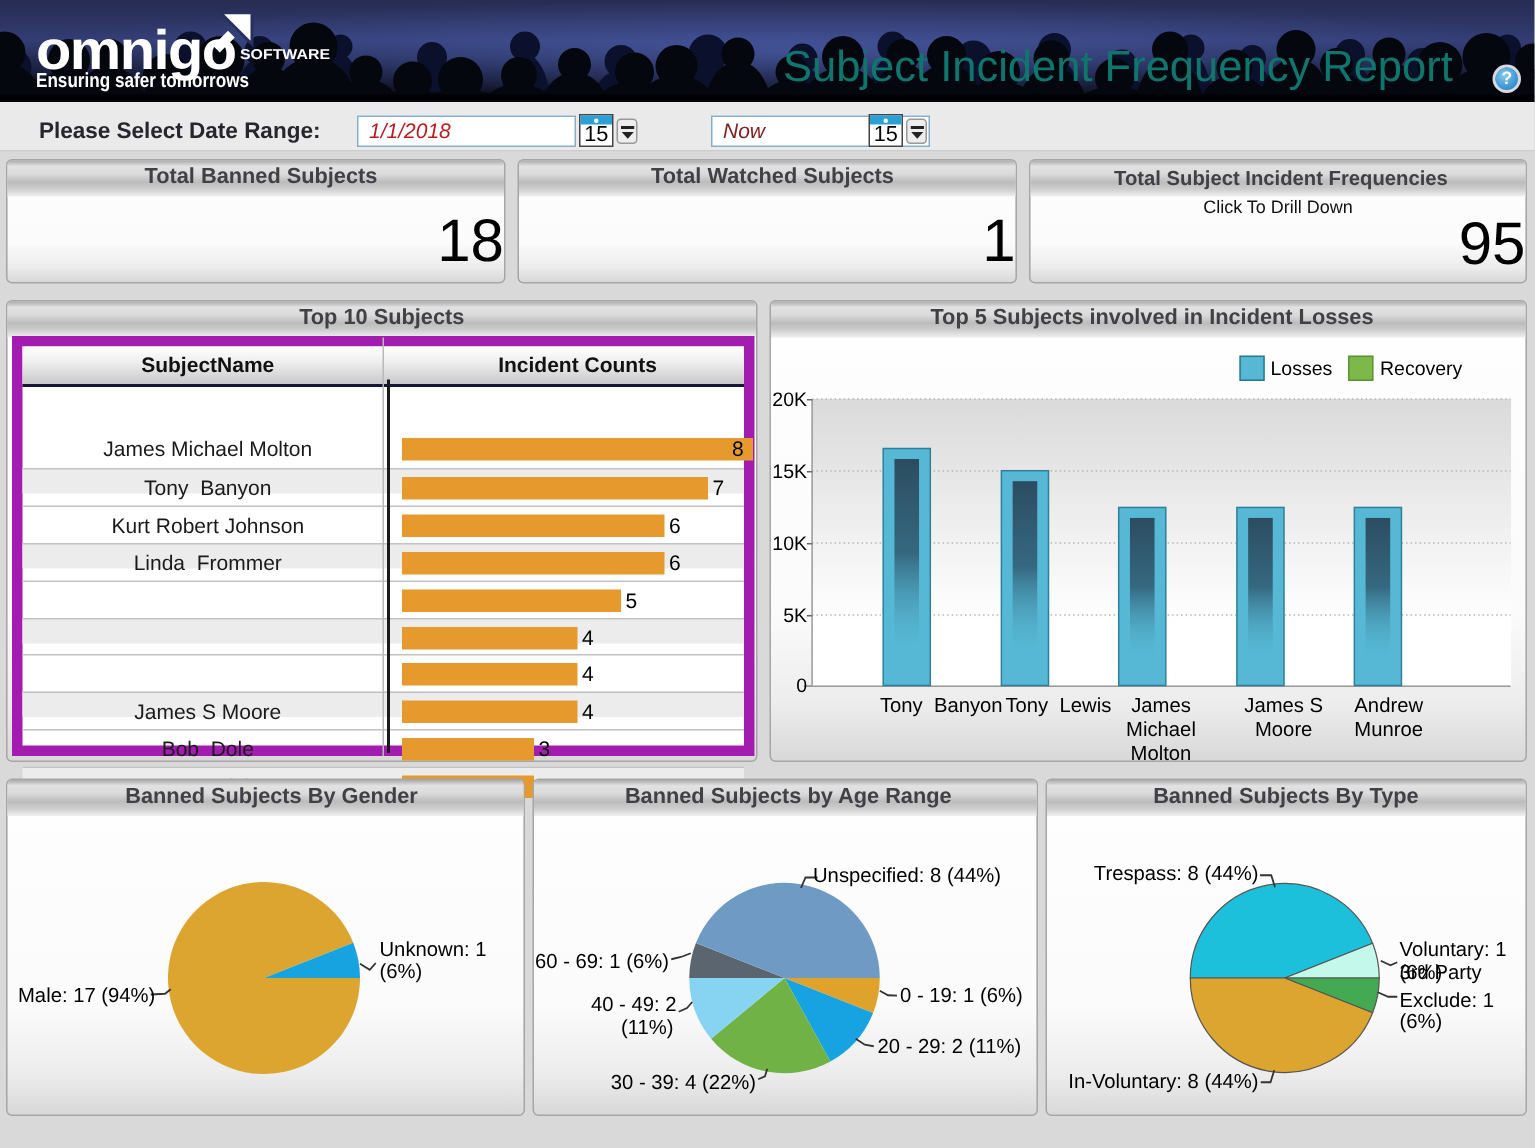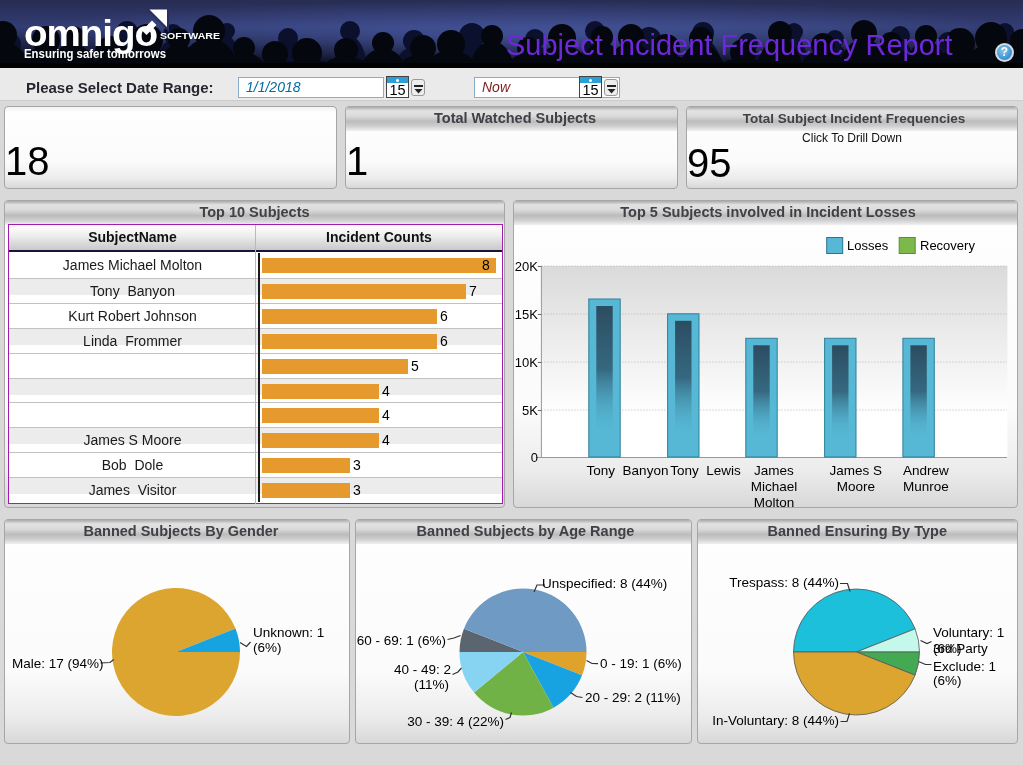--- a/index.html
+++ b/index.html
@@ -2,54 +2,54 @@
 <html><head>
 <meta charset="utf-8">
 <style>
   * { margin:0; padding:0; box-sizing:border-box; }
   html,body { width:1023px; height:765px; overflow:hidden; }
   body { position:relative; background:#d9d9d9; font-family:"Liberation Sans", sans-serif; }
   .abs { position:absolute; }
 
   
   #header { left:0; top:0; width:1023px; height:68px; background:#0a0d1d; }
-  #title { left:506px; top:29px; width:450px; font-size:29px; color:#6d28d9; white-space:nowrap; }
+  #title { left:522px; top:29px; width:450px; font-size:29px; color:#0f766e; white-space:nowrap; }
   #help { left:995px; top:43px; width:19px; height:19px; border-radius:50%;
           background:radial-gradient(circle at 40% 35%, #85c8ec, #3b94d4 65%, #2a78bc);
           border:2px solid #d6dade; color:#fff; font-weight:bold; font-size:12px;
           text-align:center; line-height:15px; }
 
   
   #datebar { left:0; top:68px; width:1023px; height:33px; background:#eaeaea; border-bottom:1px solid #cccccc; }
   #datelabel { left:26px; top:79px; font-size:15px; font-weight:bold; color:#26262e; }
   .dinput { top:77px; width:146px; height:21px; border:1px solid #86aecb; background:#fff;
-            font-style:italic; font-size:14px; padding-left:7px; line-height:19px; color:#0369a1; }
+            font-style:italic; font-size:14px; padding-left:7px; line-height:19px; color:#b91c1c; }
   .cal { top:76px; width:23px; height:22px; background:#fff; border:1px solid #444; }
   .cal .band { position:absolute; left:0; top:0; width:100%; height:6px; background:#2b9fd6; }
   .cal .dot { position:absolute; left:9px; top:2px; width:3px; height:3px; border-radius:50%; background:#fff; }
   .cal .num { position:absolute; left:0; top:5px; width:100%; text-align:center; font-size:14.5px; line-height:16px; color:#000; }
   .ddbtn { top:79px; width:14px; height:17px; border:1px solid #999; border-radius:3px;
            background:#ededed; text-align:center; }
 
   
   .panel { border:1px solid #a6a6a6; border-radius:4px;
            background:linear-gradient(180deg,#f2f2f2 0%,#fefefe 7%,#fbfbfb 68%,#ececec 88%,#d8d8d8 100%); }
   .phead { position:absolute; left:0; top:0; width:100%; height:24px; border-radius:3px 3px 0 0;
            background:linear-gradient(180deg,#ababab 0%,#e2e2e2 16%,#dadada 38%,#bcbcbc 60%,#cccccc 78%,#f0f0f0 100%);
            text-align:center; font-size:14.5px; font-weight:bold; color:#404046; line-height:23px; }
-  .bignum { position:absolute; left:0; width:100%; text-align:left; font-size:40px; line-height:40px; color:#000; }
+  .bignum { position:absolute; left:0; width:100%; text-align:right; font-size:40px; line-height:40px; color:#000; }
 
   
-  #tbl { left:8px; top:224px; width:495px; height:280px; border:1px solid #a21caf; background:#fff; }
+  #tbl { left:8px; top:224px; width:495px; height:280px; border:7px solid #a21caf; background:#fff; }
   #tblhead { position:absolute; left:0; top:0; width:100%; height:27px;
              background:linear-gradient(180deg,#ffffff 0%,#efefef 40%,#c9c9c9 100%);
              border-bottom:2px solid #16163c; }
   #tblhead .h1 { position:absolute; left:0; top:4px; width:247px; text-align:center; font-weight:bold; font-size:14px; color:#111; }
   #tblhead .h2 { position:absolute; left:247px; top:4px; width:246px; text-align:center; font-weight:bold; font-size:14px; color:#111; }
-  .trow { position:absolute; left:0; width:100%; height:17px; border-top:1px solid #c2c2c2; }
+  .trow { position:absolute; left:0; width:100%; height:17px; border-top:1px solid #c2c2c2;margin-top:28px; }
   .trow.first { border-top:none; }
   .trow.even { background:#ececec; }
   .trow .name { position:absolute; left:0; top:0; width:247px; height:100%; text-align:center; font-size:14px; color:#1a1a1a; line-height:25px; }
   .trow .bar { position:absolute; top:5px; height:15px; background:#e69a2e; }
   .trow .val { position:absolute; top:0; font-size:14px; line-height:25px; color:#000; }
   #coldiv { left:255px; top:225px; width:1px; height:279px; background:#b9b9b9; }
   #axisline { left:258px; top:253px; width:2px; height:249px; background:#1a1a1a; }
 
   
 </style>
@@ -204,20 +204,21 @@
     <div class="band"></div>
     <div class="dot"></div>
     <div class="num">15</div>
   </div>
 <div class="abs ddbtn" style="left:604px;"><svg width="9" height="9" style="margin-top:3px">
       <rect x="0" y="0" width="9" height="2" fill="#222"></rect>
       <path d="M0.5 4 L8.5 4 L4.5 8.5 Z" fill="#222"></path>
     </svg></div>
 
 <div class="abs panel" style="left:4px; top:106px; width:333px; height:83px;">
+  <div class="phead" style="padding-left:7px;">Total Banned Subjects</div>
   <div class="bignum" style="top:34px;">18</div>
 </div>
 <div class="abs panel" style="left:345px; top:106px; width:333px; height:83px;">
   <div class="phead" style="padding-left:7px;">Total Watched Subjects</div>
   <div class="bignum" style="top:34px;">1</div>
 </div>
 <div class="abs panel" style="left:686px; top:106px; width:332px; height:83px;">
   <div class="phead" style="font-size:13.5px; padding-left:4px;">Total Subject Incident Frequencies</div>
   <div class="abs" style="left:0; top:24px; width:100%; text-align:center; font-size:12px; color:#111;">Click To Drill Down</div>
   <div class="bignum" style="top:36px;">95</div>
@@ -384,21 +385,21 @@
   <text x="190" y="47" fill="#000">Unspecified: 8 (44%)</text>
   <text x="94" y="104" fill="#000" text-anchor="end">60 - 69: 1 (6%)</text>
   <text x="99" y="133" fill="#000" text-anchor="end">40 - 49: 2</text>
   <text x="97" y="148" fill="#000" text-anchor="end">(11%)</text>
   <text x="152" y="185" fill="#000" text-anchor="end">30 - 39: 4 (22%)</text>
   <text x="248" y="127" fill="#000">0 - 19: 1 (6%)</text>
   <text x="233" y="161" fill="#000">20 - 29: 2 (11%)</text>
 </svg>
 
 <div class="abs panel" style="left:696.5px; top:519px; width:321.5px; height:225px;">
-  <div class="phead">Banned Ensuring By Type</div>
+  <div class="phead">Banned Subjects By Type</div>
 </div>
 <svg class="abs" style="left:696px; top:541px;" width="323" height="202" font-family="Liberation Sans, sans-serif" font-size="13.5">
   <g stroke="#555" stroke-width="0.8" stroke-linejoin="round">
     <path d="M160.5,111 L97.5,111 A63,63 0 0 1 219.08,87.81 Z" fill="#1cc0da"></path>
     <path d="M160.5,111 L219.08,87.81 A63,63 0 0 1 223.5,111 Z" fill="#c4f8ea"></path>
     <path d="M160.5,111 L223.5,111 A63,63 0 0 1 219.08,134.19 Z" fill="#43a953"></path>
     <path d="M160.5,111 L219.08,134.19 A63,63 0 0 1 97.5,111 Z" fill="#dca52f"></path>
   </g>
   <g fill="none" stroke="#333" stroke-width="1.2">
     <path d="M144,42.5 L151.5,42.5 L154,50.5"></path>

